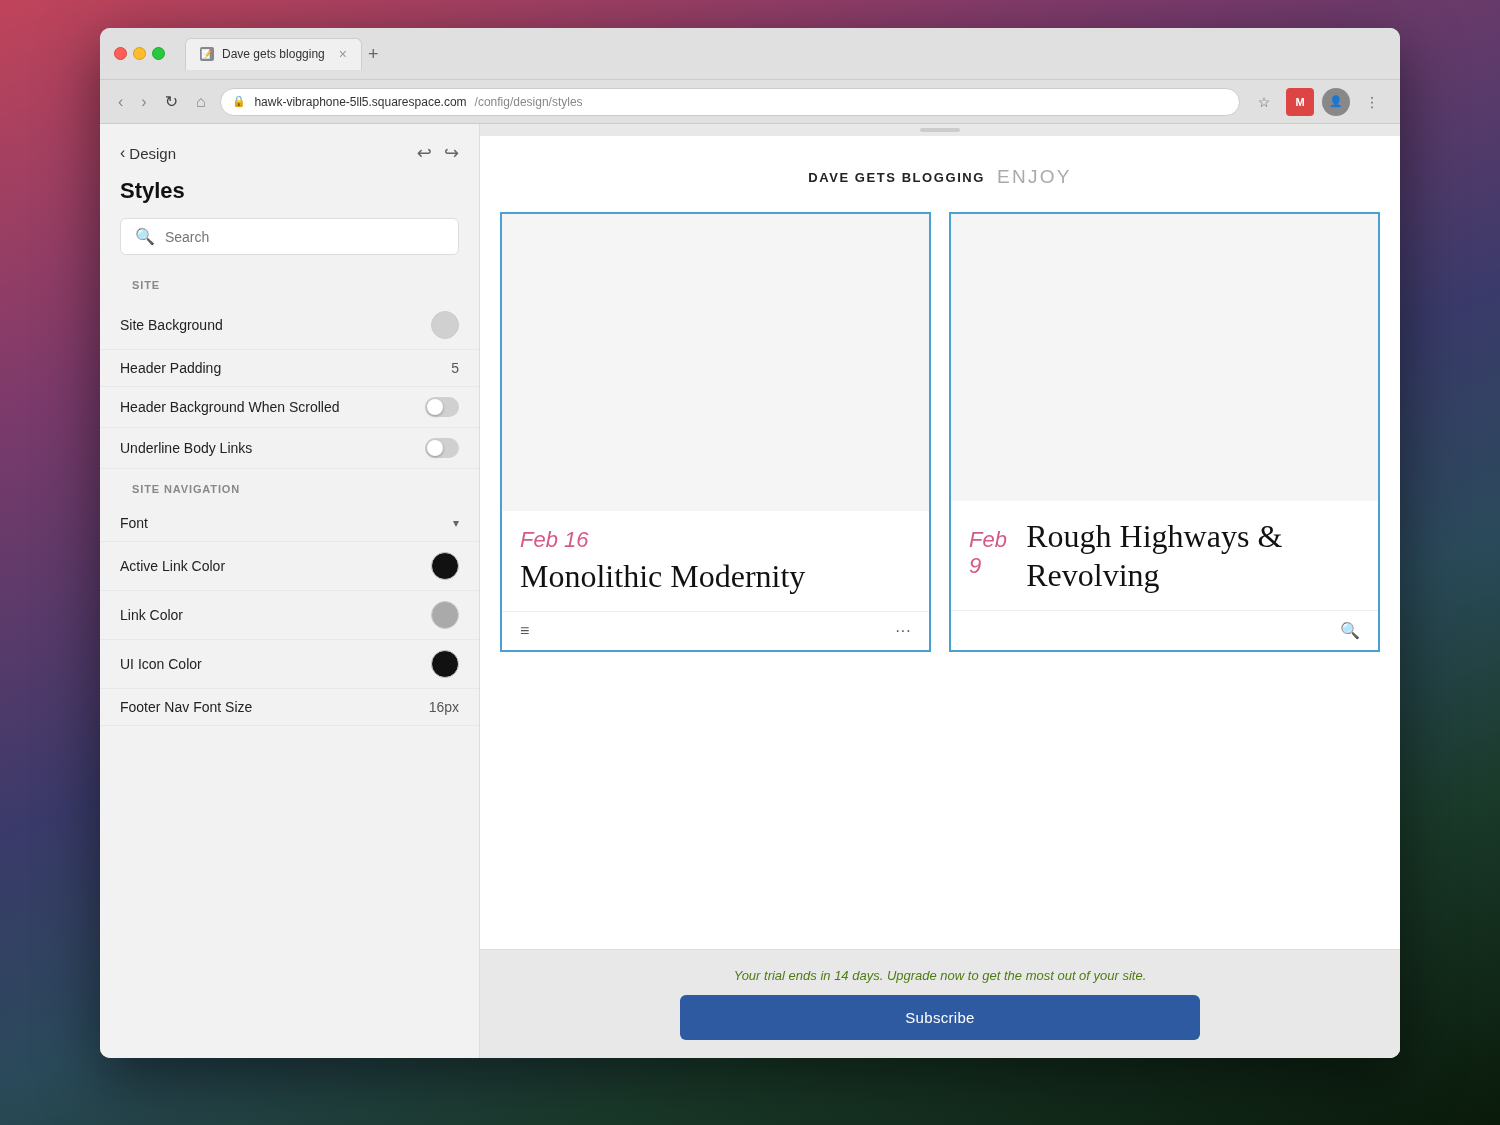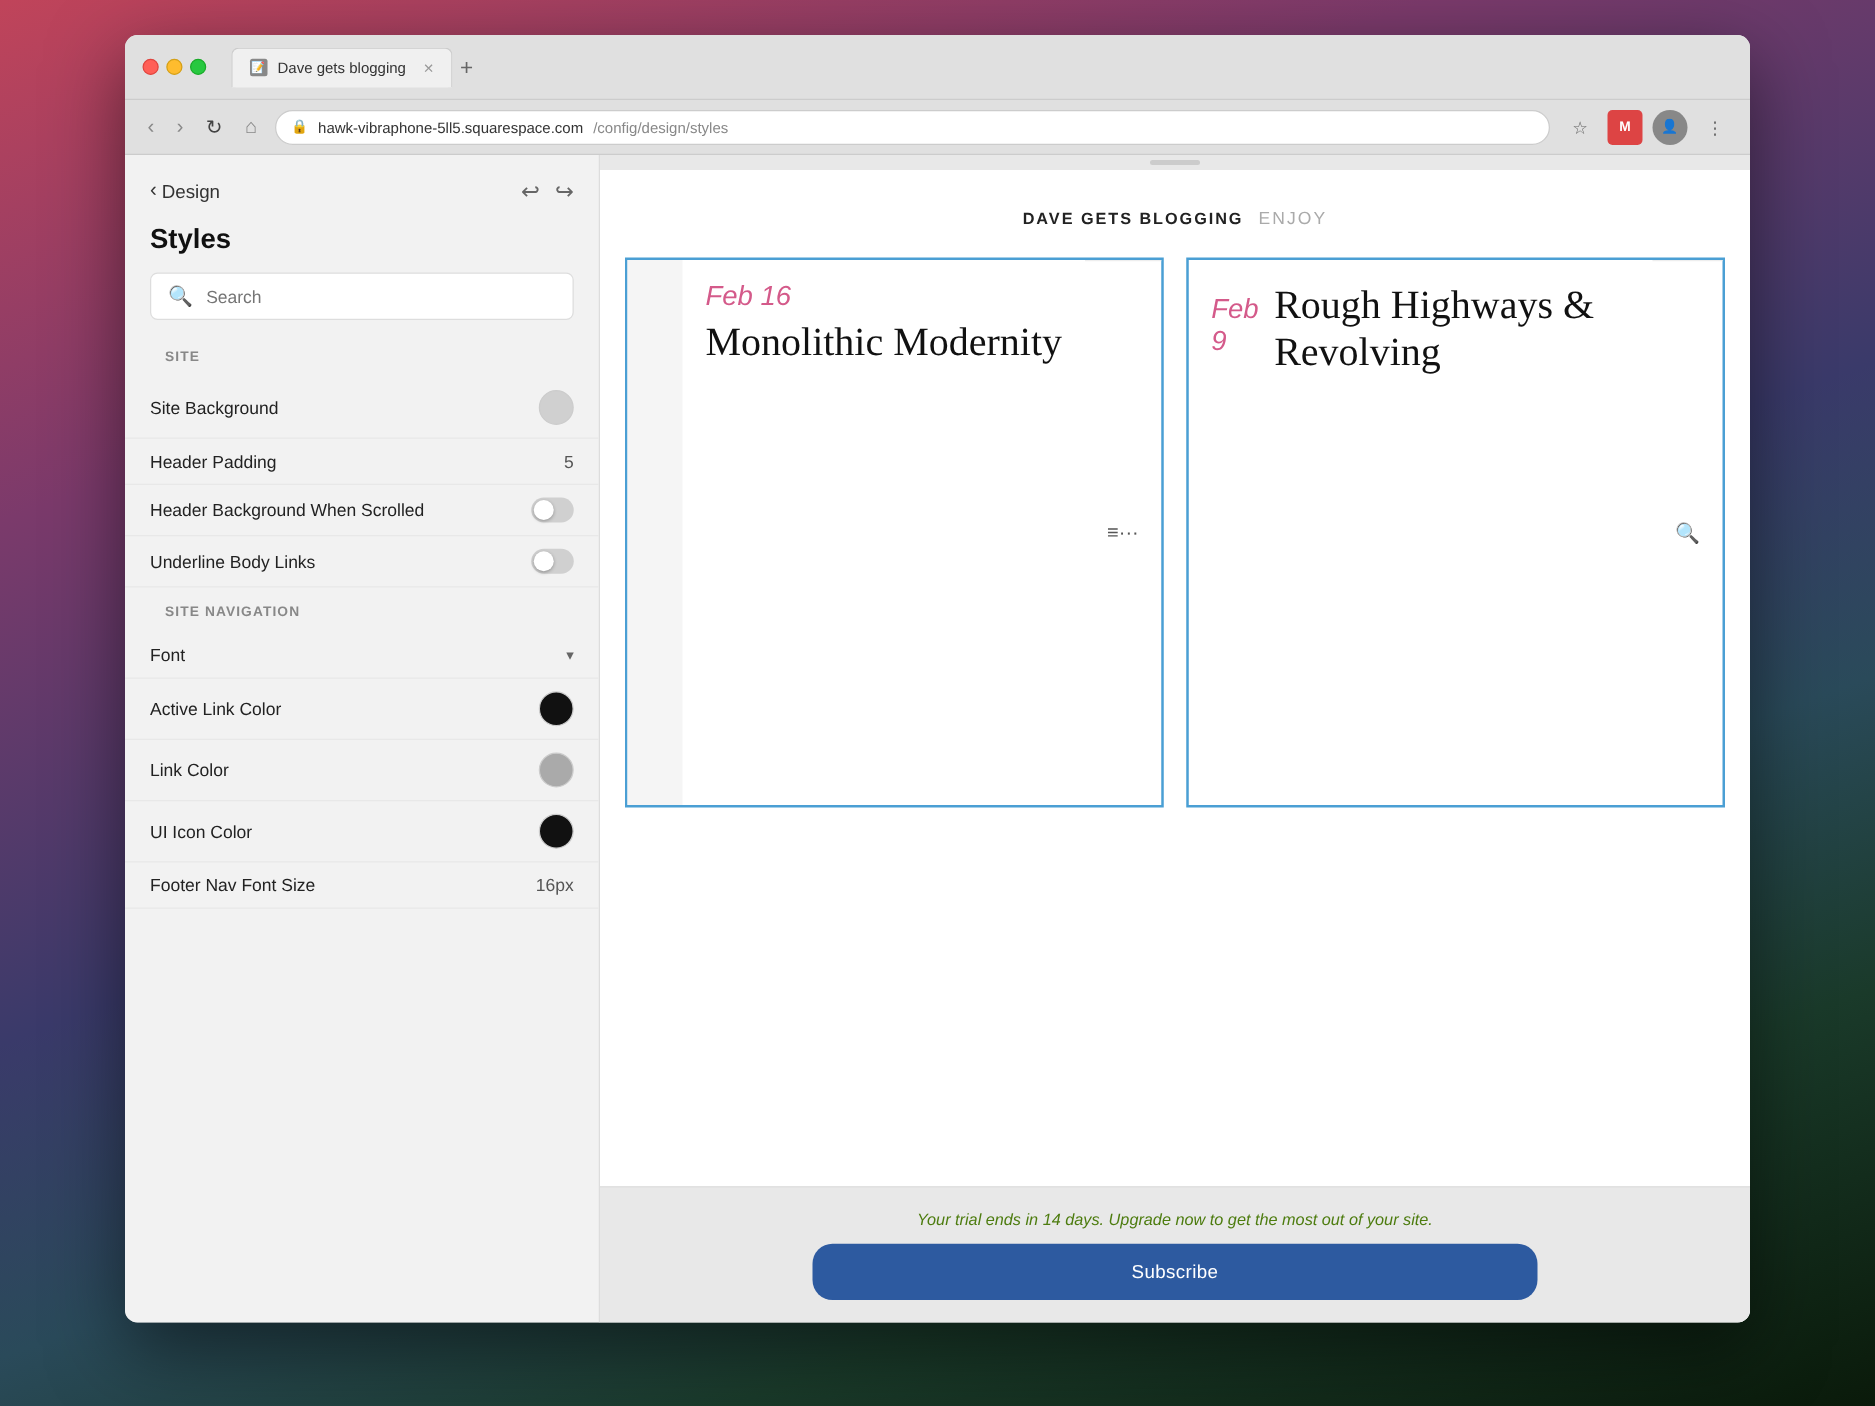--- a/index.html
+++ b/index.html
@@ -366,38 +366,39 @@
     }
 
     .site-title {
       font-size: 13px;
       font-weight: 700;
       letter-spacing: 0.12em;
       color: #222;
     }
 
     .site-subtitle {
-      font-size: 14px;
+      font-size: 19px;
       letter-spacing: 0.12em;
       color: #aaa;
     }
 
     .cards-container {
       display: flex;
       gap: 18px;
       margin-bottom: 0;
     }
 
     .blog-card {
       flex: 1;
       border: 2px solid #4a9fd4;
       background: white;
       min-height: 440px;
       position: relative;
       display: flex;
+      flex-direction: column;
       justify-content: space-between;
     }
 
     .card-image-area {
       flex: 1;
       background: #f5f5f5;
     }
 
     .card-content {
       padding: 16px 18px;
@@ -447,23 +448,23 @@
       font-size: 13px;
       color: #4d7c0f;
       margin-bottom: 12px;
       font-style: italic;
     }
 
     .subscribe-btn {
       background: #2d5aa0;
       color: white;
       border: none;
-      border-radius: 16px;
+      border-radius: 6px;
       padding: 14px 0;
-      width: 580px;
+      width: 520px;
       font-size: 15px;
       font-weight: 500;
       cursor: pointer;
       letter-spacing: 0.02em;
     }
 
     
     .avatar-circle {
       width: 28px;
       height: 28px;

